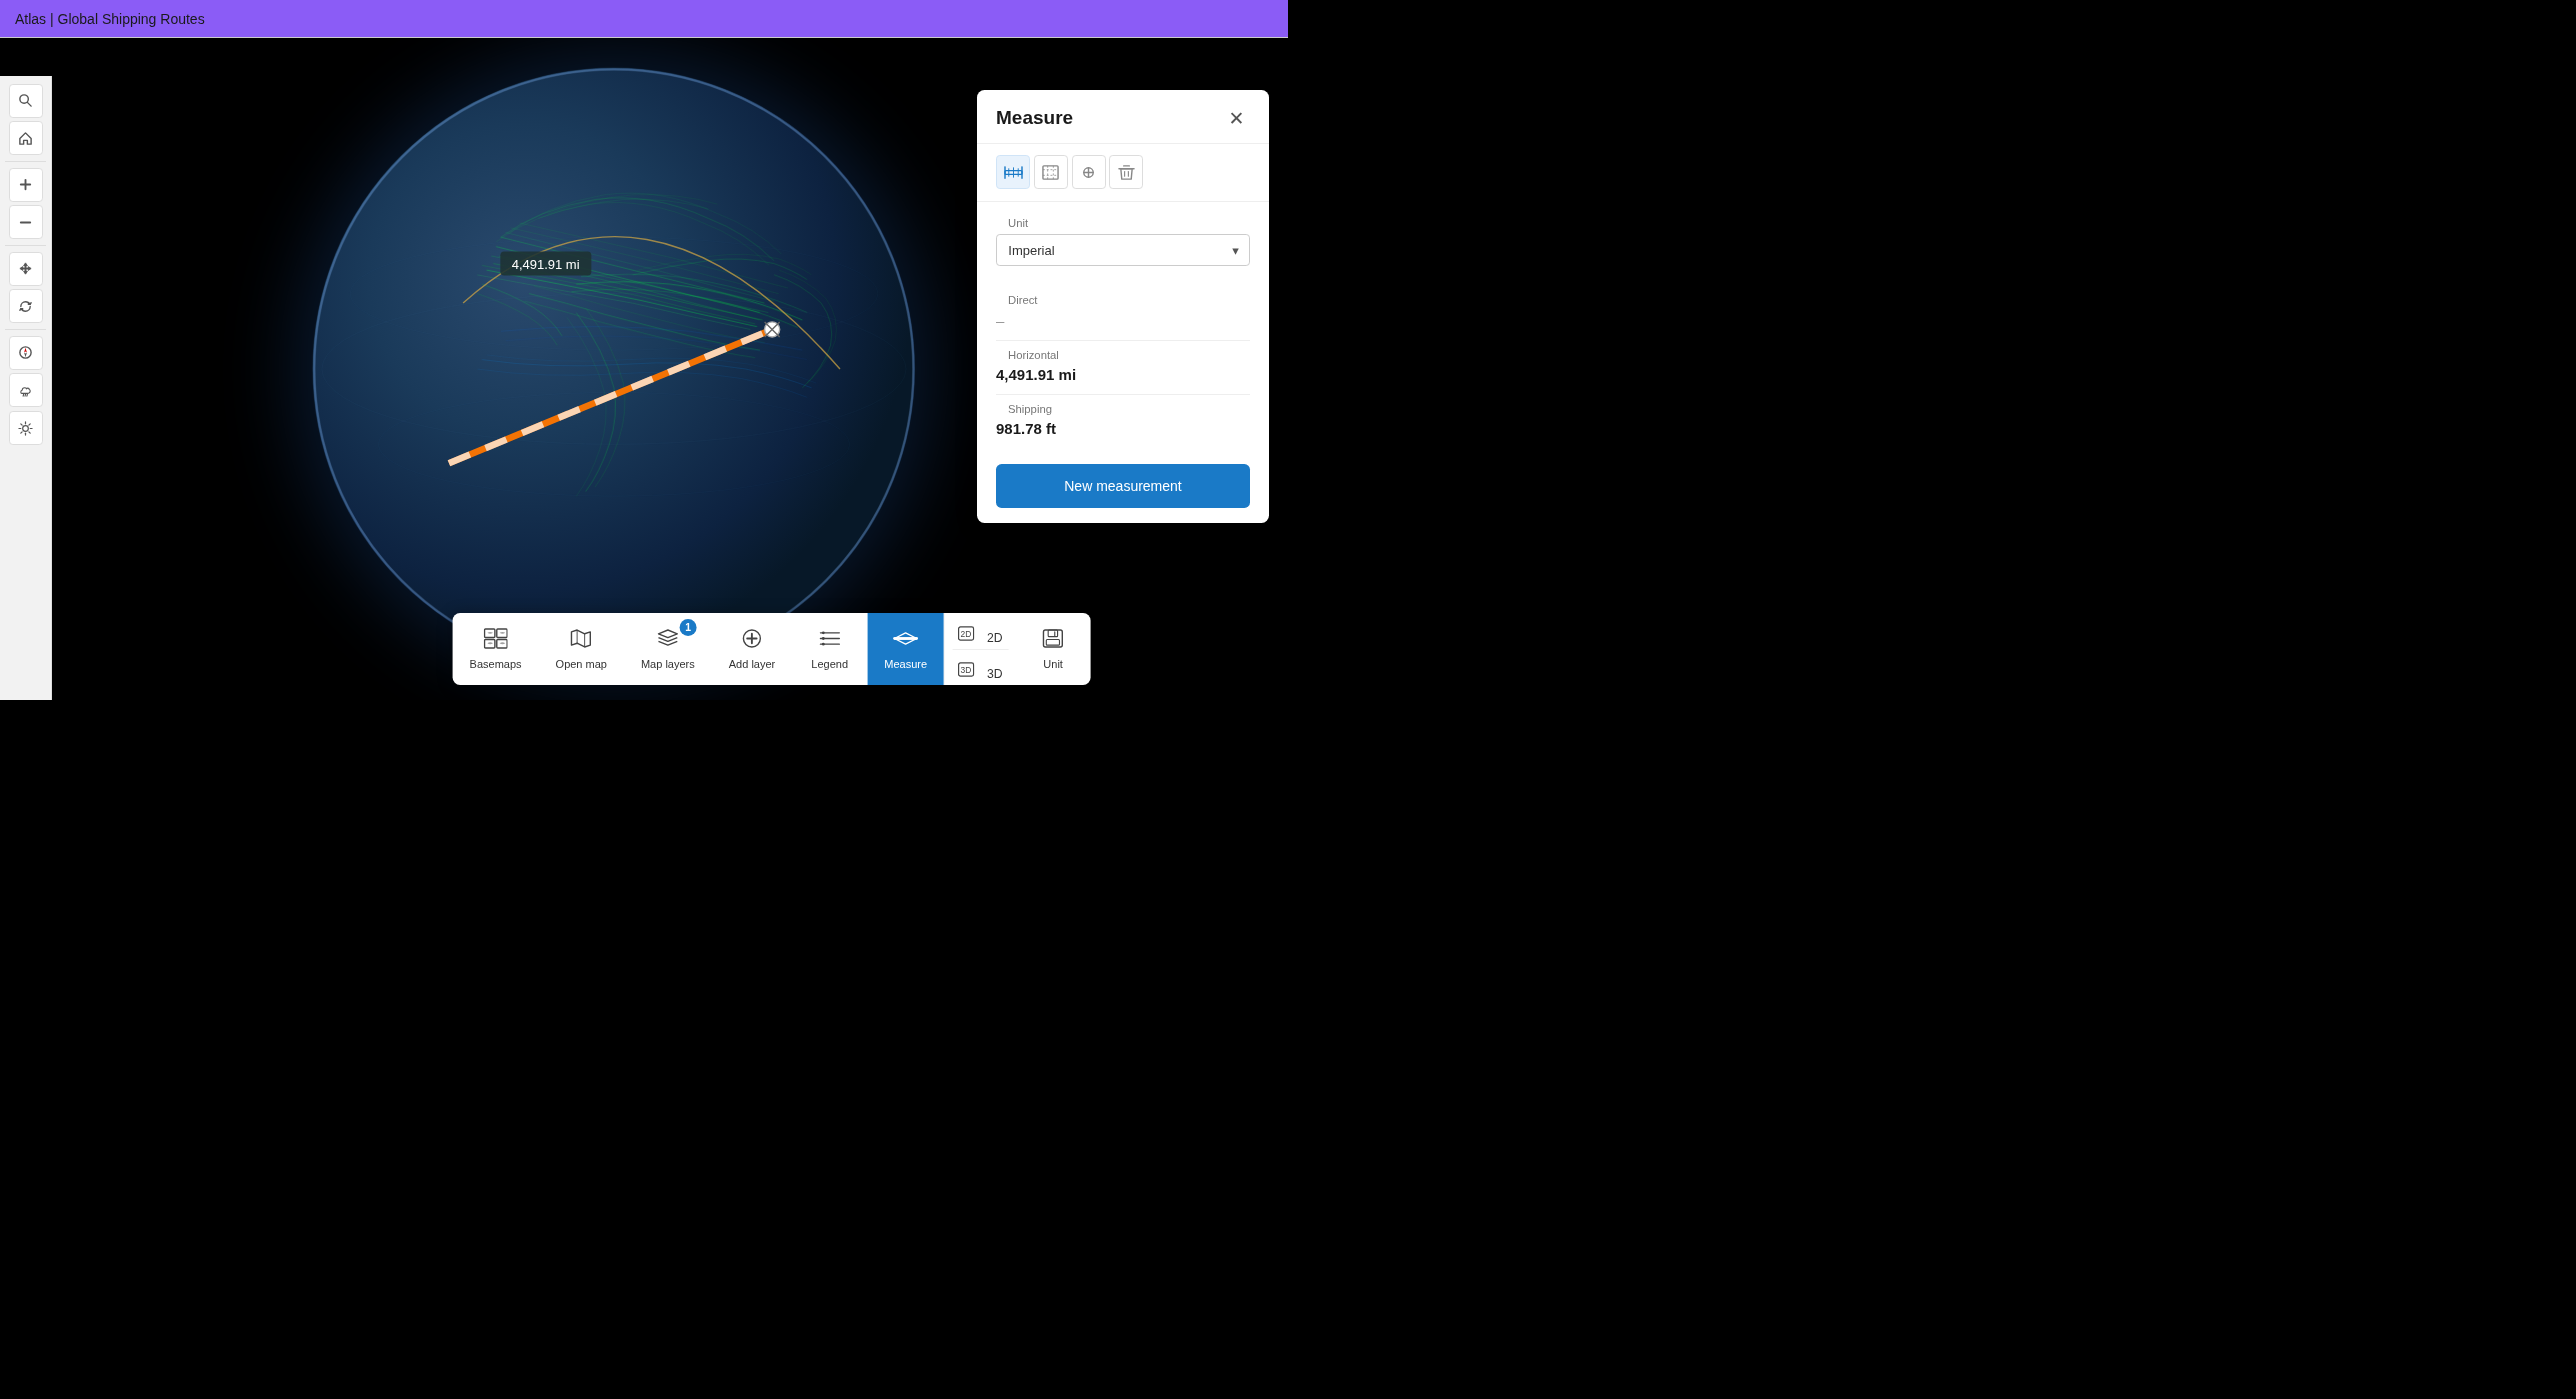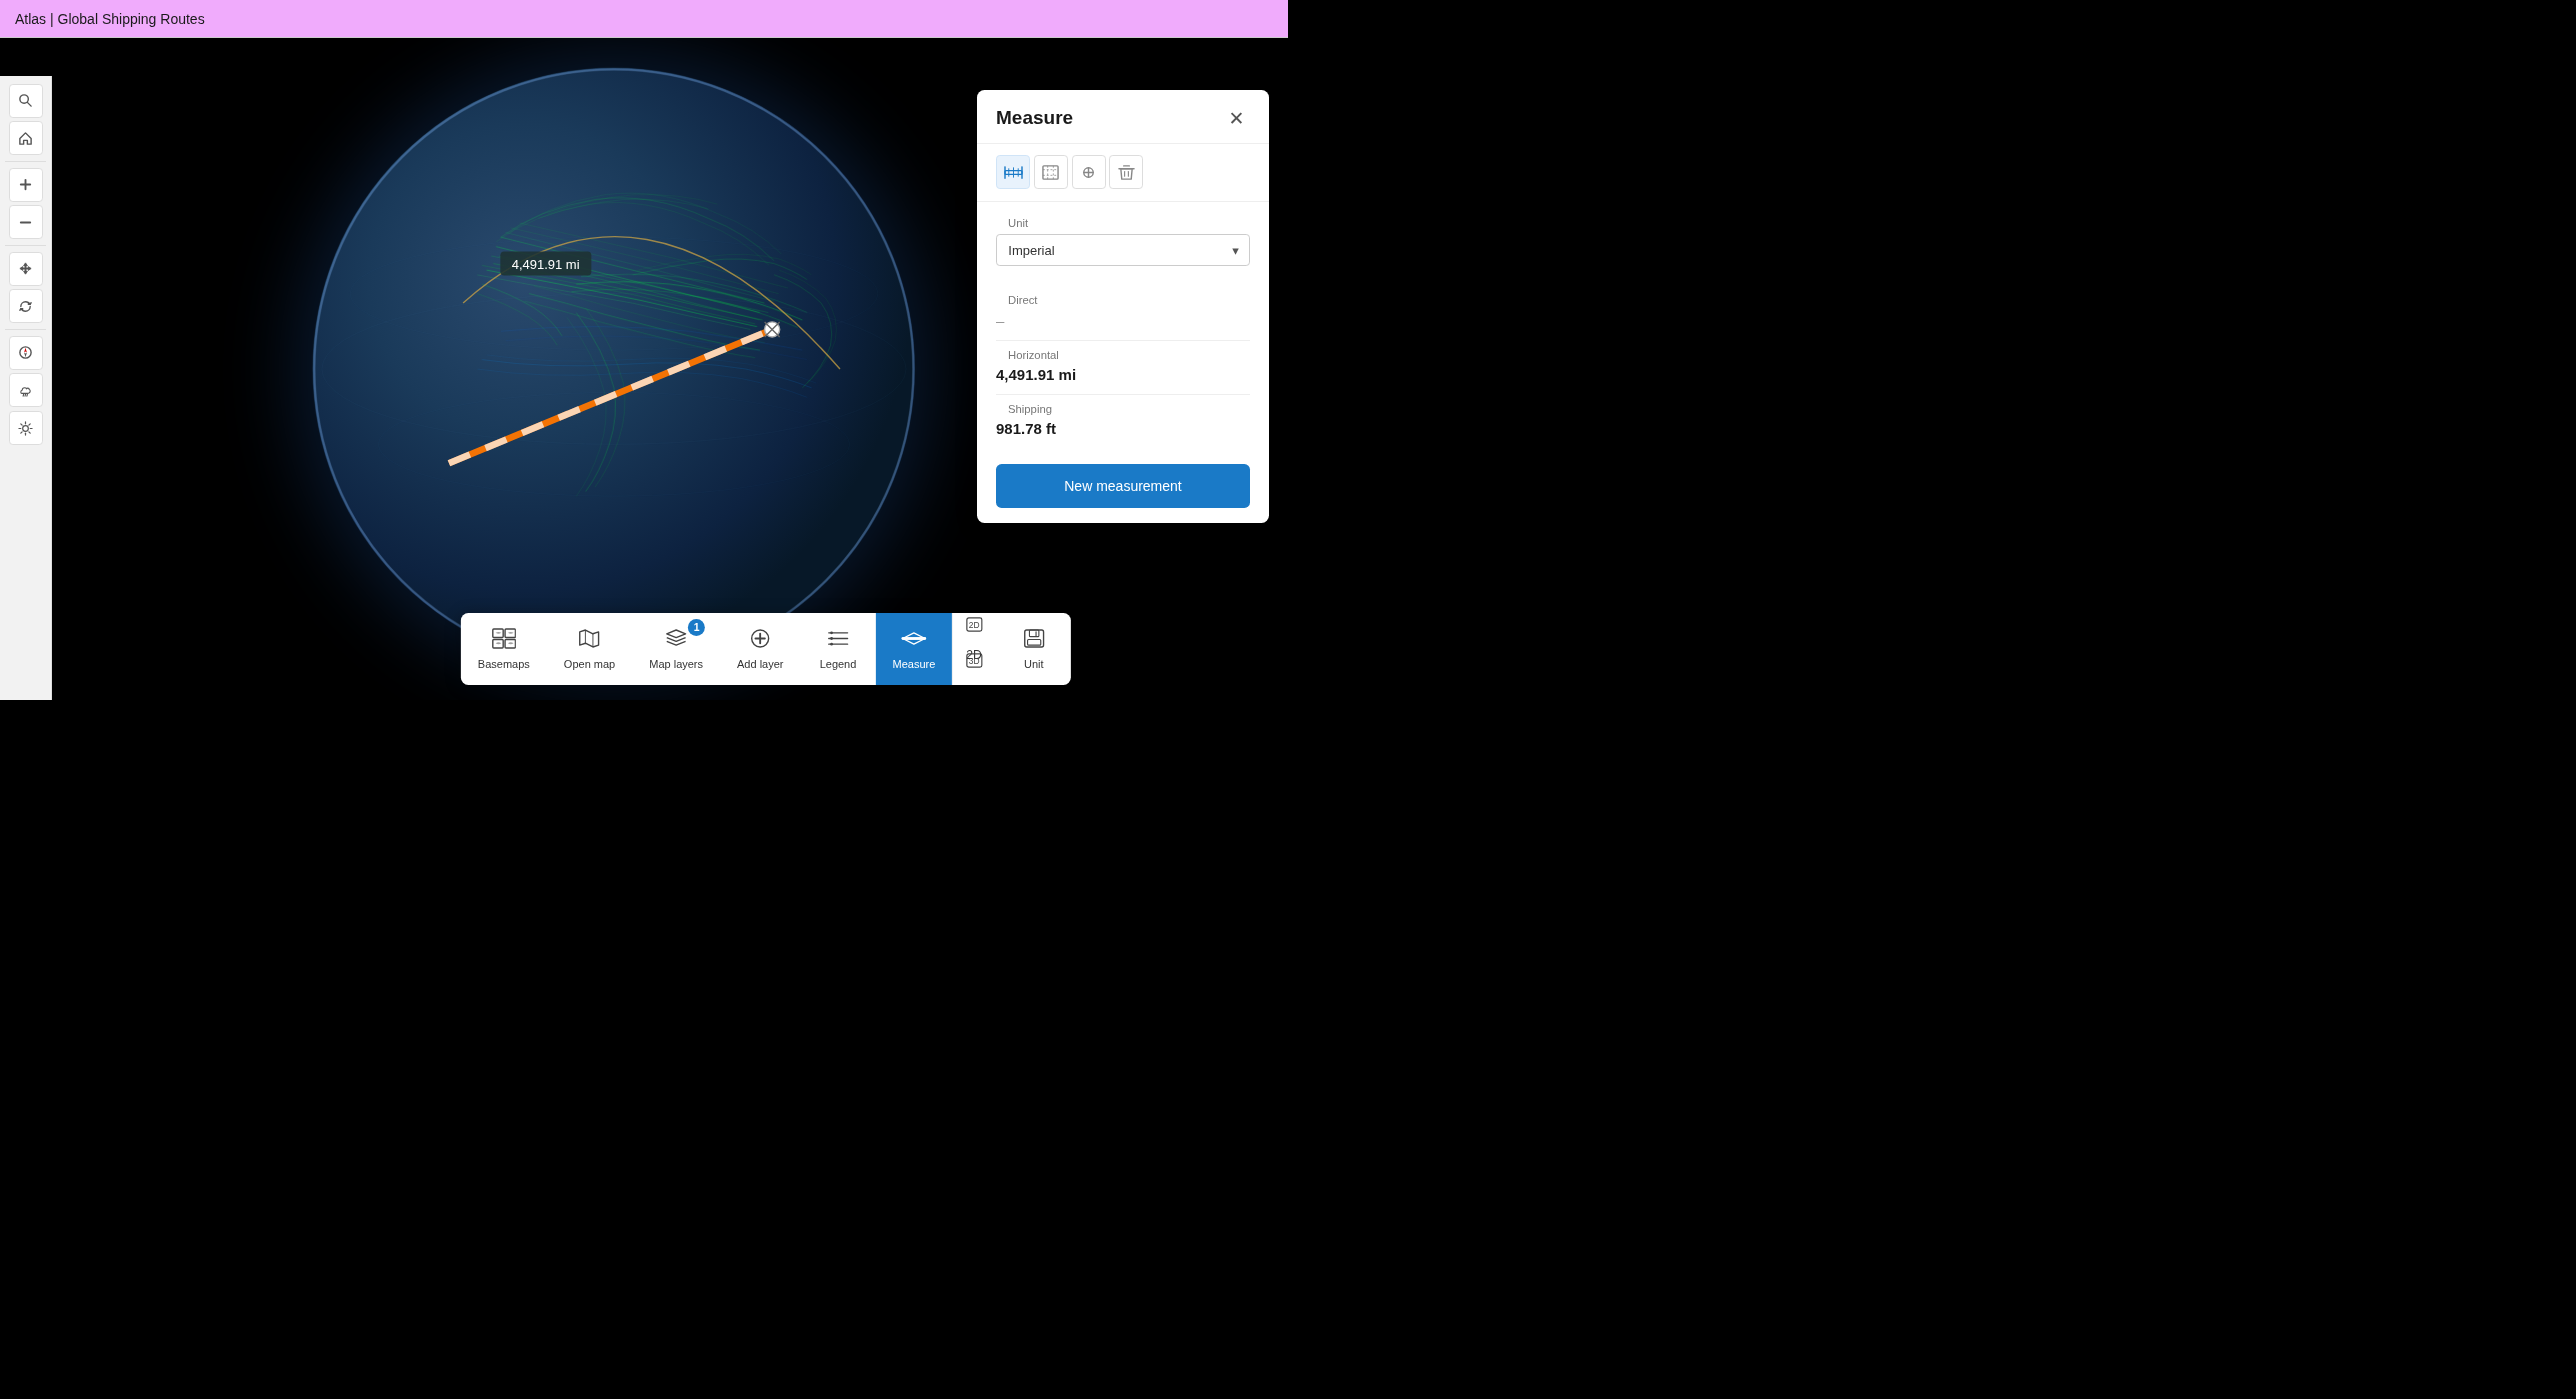--- a/index.html
+++ b/index.html
@@ -3,21 +3,21 @@
   <meta charset="utf-8">
   <style>
     * { box-sizing: border-box; margin: 0; padding: 0; }
     body { font-family: "Segoe UI", Arial, sans-serif; background: #000; width: 1288px; height: 700px; overflow: hidden; position: relative; }
     
     
     #title-bar {
       position: absolute;
       top: 0; left: 0; right: 0;
       height: 38px;
-      background: #f0abfc;
+      background: #8b5cf6;
       border-bottom: 0.9px solid #ccc;
       display: flex;
       align-items: center;
       padding: 0 15px;
       z-index: 100;
     }
     #title-bar span {
       font-size: 14px;
       font-weight: 400;
       color: #1a1a1a;
@@ -162,32 +162,31 @@
 
     
     .btn-2d-3d {
       display: flex;
       flex-direction: column;
       align-items: stretch;
       border-left: 0.9px solid #eee;
     }
     .btn-2d-3d .sub-btn {
       display: flex;
-      align-items: flex-start;
+      align-items: flex-end;
       justify-content: flex-start;
       padding: 3.8px 13px;
       cursor: pointer;
       background: transparent;
       border: none;
       color: #333;
       font-size: 12.2px;
       font-weight: 500;
       gap: 12px;
       height: 36px;
-      flex-direction: column;
     }
     .btn-2d-3d .sub-btn .sub-icon { font-size: 16px; }
 
     
     #measure-panel {
       position: absolute;
       top: 52px;
       right: 19px;
       width: 292px;
       background: #fff;

